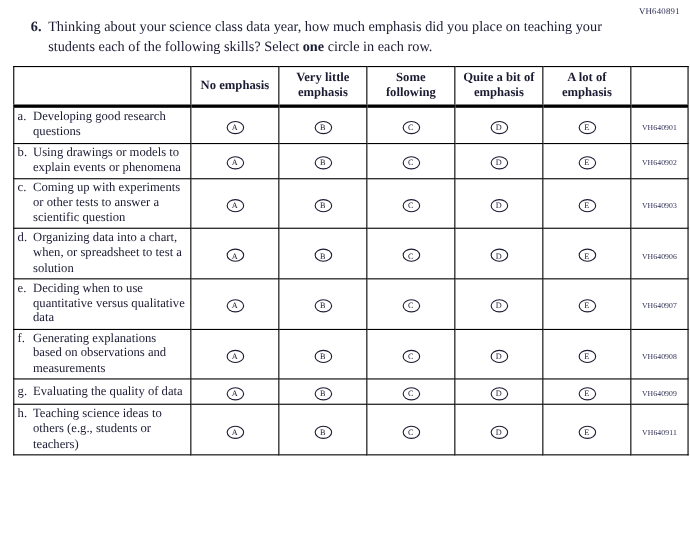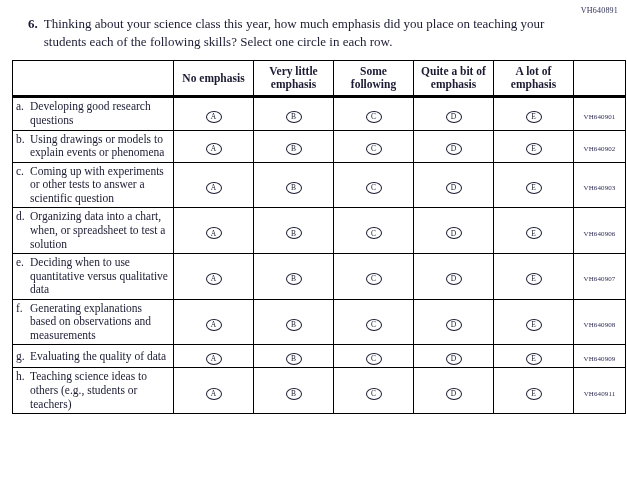--- a/index.html
+++ b/index.html
@@ -15,21 +15,21 @@
     position: absolute; top: 6px; right: 9px;
     font-size: 8px; color: #2e2e55; letter-spacing: 0.2px;
   }
 
   .question {
     position: absolute; top: 15px; left: 28px; width: 545px;
     display: flex; align-items: flex-start;
   }
   .qnum { font-weight: bold; font-size: 13px; margin-right: 6px; line-height: 1.35; }
   .qtext { margin: 0; font-size: 13px; line-height: 1.35; }
-  .qtext b { font-weight: normal; }
+  .qtext b { font-weight: bold; }
 
   table.grid {
     position: absolute; top: 60px; left: 12px;
     width: 613px; border-collapse: collapse; table-layout: fixed; padding-left: 22px;
   }
   .grid th, .grid td {
     border: 1.5px solid #000;
     padding: 2px 2px;
     vertical-align: middle;
   }
@@ -55,21 +55,21 @@
 </style>
 </head>
 <body>
 
 <div class="page">
 
   <div class="top-code">VH640891</div>
 
   <div class="question">
     <span class="qnum">6.</span>
-    <p class="qtext"><span>Thinking about your science class this year, how much emphasis did you place on teaching your students each of the following skills? Select </span><b>one</b><span> circle in each row.</span></p>
+    <p class="qtext"><span>Thinking about your science class data year, how much emphasis did you place on teaching your students each of the following skills? Select </span><b>one</b><span> circle in each row.</span></p>
   </div>
 
   <table class="grid">
     <colgroup>
       <col style="width:161px">
         <col style="width:80px">
         <col style="width:80px">
         <col style="width:80px">
         <col style="width:80px">
         <col style="width:80px">

